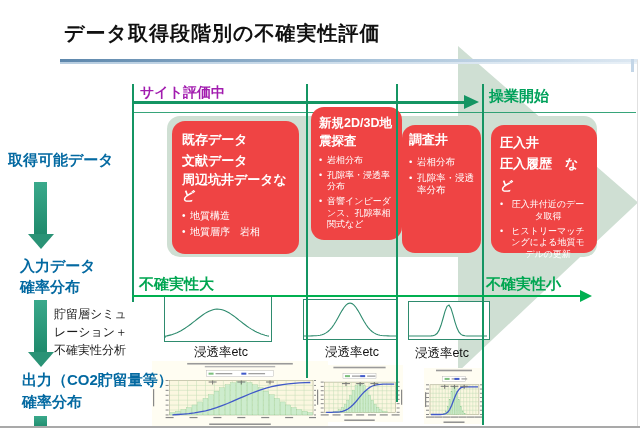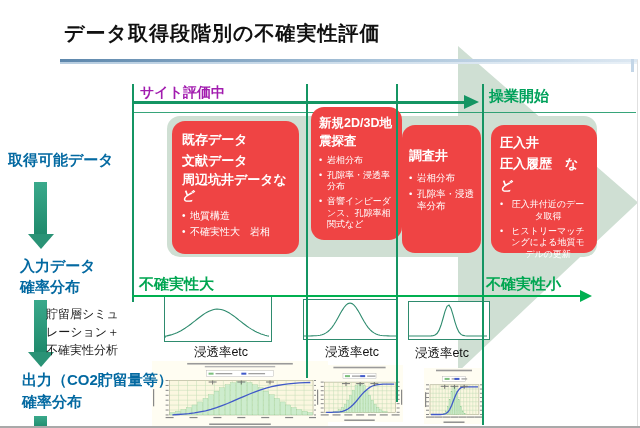--- a/index.html
+++ b/index.html
@@ -336,34 +336,34 @@
         <rect x="58" y="24.22" width="1.2" height="14.84" fill="#888"></rect>
       </svg>
   </div>
 
   <div class="abs dbox" style="left:172px;top:121px;width:127px;height:133px;padding:8px 10px;">
     <div class="t jp">既存データ</div>
     <div class="t jp">文献データ</div>
     <div class="t jp" style="line-height:1.25;">周辺坑井データなど</div>
     <div style="font-size:10px;margin-top:5px;">
       <div class="bullet jp">地質構造</div>
-      <div class="bullet jp">不確実性大　岩相</div>
+      <div class="bullet jp">地質層序　岩相</div>
     </div>
   </div>
 
   <div class="abs dbox" style="left:311px;top:107px;width:91px;height:133px;padding:8px 8px;">
     <div class="t2 jp">新規2D/3D地震探査</div>
     <div style="font-size:9px;margin-top:5px;">
       <div class="bullet jp">岩相分布</div>
       <div class="bullet jp">孔隙率・浸透率分布</div>
       <div class="bullet jp">音響インピーダンス、孔隙率相関式など</div>
     </div>
   </div>
 
-  <div class="abs dbox" style="left:402px;top:125px;width:79px;height:128px;padding:20px 7px;">
+  <div class="abs dbox" style="left:402px;top:125px;width:79px;height:128px;padding:4px 7px;">
     <div class="t jp">調査井</div>
     <div style="font-size:9.5px;margin-top:6px;">
       <div class="bullet jp">岩相分布</div>
       <div class="bullet jp">孔隙率・浸透率分布</div>
     </div>
   </div>
 
   <div class="abs dbox" style="left:491px;top:125px;width:106px;height:128px;padding:7px 9px;">
     <div class="t jp">圧入井</div>
     <div class="t jp">圧入履歴　など</div>
@@ -385,21 +385,21 @@
 
   <div class="abs flow-label-green" style="left:8px;top:151px;">取得可能データ</div>
   <div class="abs fa-shaft" style="left:34px;top:182px;height:52px;"></div>
   <div class="abs fa-head" style="left:27.5px;top:234px;"></div>
 
   <div class="abs flow-label-green" style="left:20px;top:257px;">入力データ</div>
   <div class="abs flow-label-green" style="left:20px;top:278px;">確率分布</div>
 
   <div class="abs fa-shaft" style="left:34px;top:300px;height:52px;"></div>
   <div class="abs fa-head" style="left:27.5px;top:352px;"></div>
-  <div class="abs flow-note jp" style="left:46px;top:305px;width:82px;line-height:1.5;">貯留層シミュレーション＋不確実性分析</div>
+  <div class="abs flow-note jp" style="left:54px;top:305px;width:82px;line-height:1.5;">貯留層シミュレーション＋不確実性分析</div>
 
   <div class="abs flow-label-green" style="left:22px;top:371px;">出力（CO2貯留量等）</div>
   <div class="abs flow-label-green" style="left:22px;top:393px;">確率分布</div>
   <div class="abs fa-shaft" style="left:34px;top:416px;height:12px;"></div>
 
   <div class="abs bottom-edge"></div>
   <div class="abs right-edge"></div>
 </div>
 
 </body></html>

